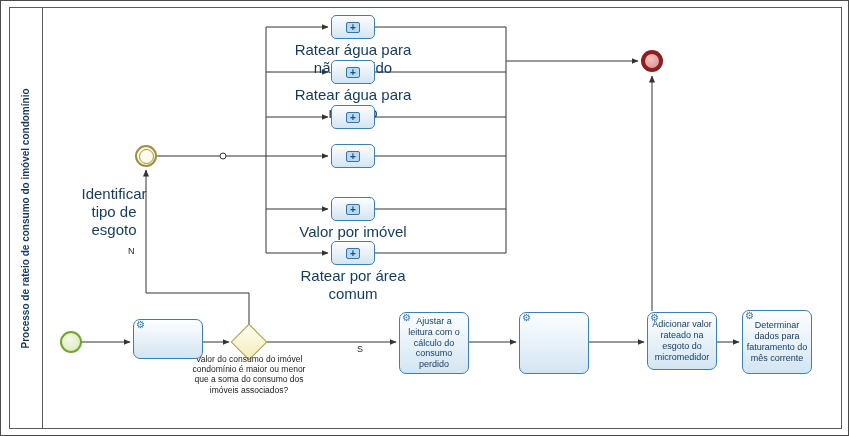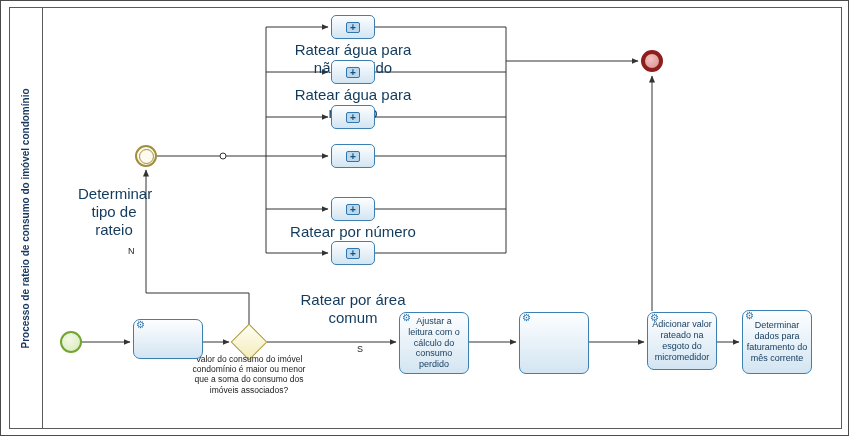--- a/index.html
+++ b/index.html
@@ -79,21 +79,21 @@
     <polyline class="flow" points="374,252 505,252"></polyline>
     <polyline class="flow" points="505,26 505,252"></polyline>
     <polyline class="flow" points="505,60 637,60" marker-end="url(#arw)"></polyline>
     <polyline class="flow" points="651,310 651,75" marker-end="url(#arw)"></polyline>
   </svg>
 
   <div class="event start node"></div>
   <div class="event intermediate node"></div>
   <div class="event end node"></div>
 
-  <div class="lbl" style="left:77px; top:184px; width:72px;">Determinar tipo de rateio</div>
+  <div class="lbl" style="left:77px; top:184px; width:72px;">Identificar tipo de esgoto</div>
 
   <div class="gateway node">
       <div class="diamond"></div>
     </div>
   <div class="lbl gw-question">Valor do consumo do imóvel condomínio é maior ou menor que a soma do consumo dos imóveis associados?</div>
 
   <div class="edge-lbl" style="left:356px; top:343px;">S</div>
   <div class="edge-lbl" style="left:127px; top:245px;">N</div>
 
   <div class="task" style="left:132px; top:318px; height:40px;">
@@ -129,20 +129,20 @@
     <div class="plusbox">+</div>
   </div>
 
   <div class="subproc" style="top:143px;">
     <div class="plusbox">+</div>
   </div>
 
   <div class="subproc" style="top:196px;">
     <div class="plusbox">+</div>
   </div>
-  <div class="lbl" style="left:282px; top:222px; width:140px;">Ratear por número</div>
+  <div class="lbl" style="left:282px; top:222px; width:140px;">Valor por imóvel</div>
 
   <div class="subproc" style="top:240px;">
     <div class="plusbox">+</div>
   </div>
-  <div class="lbl" style="left:282px; top:266px; width:140px;margin-top:24px;">Ratear por área comum</div>
+  <div class="lbl" style="left:282px; top:266px; width:140px;">Ratear por área comum</div>
 
 </div>
 
 </body></html>

